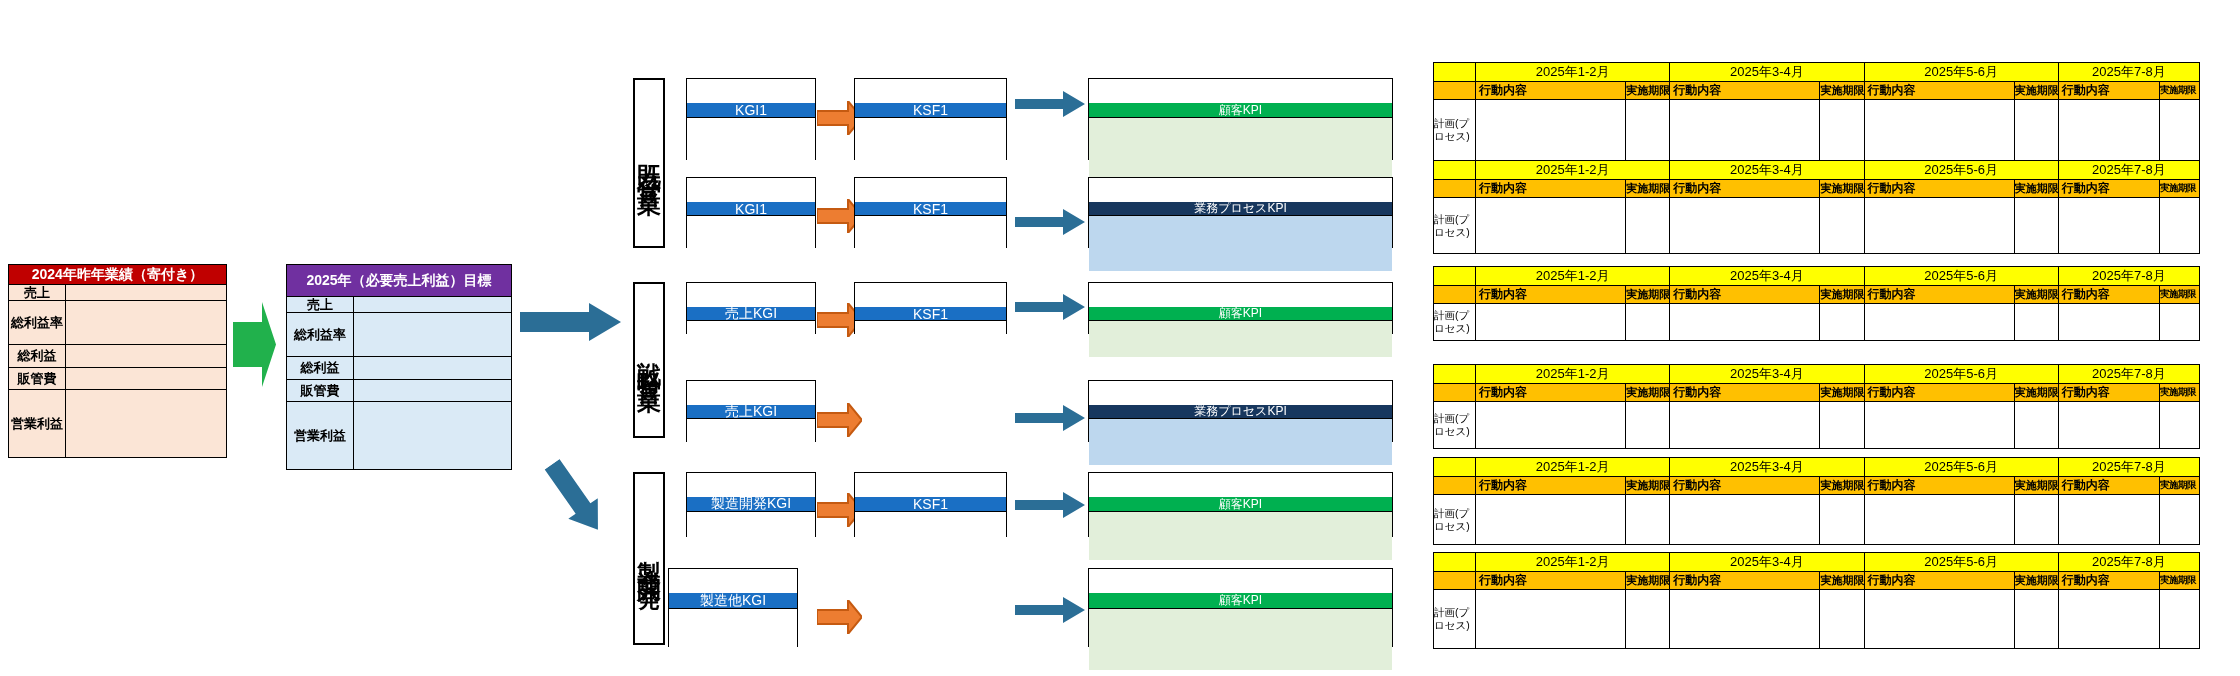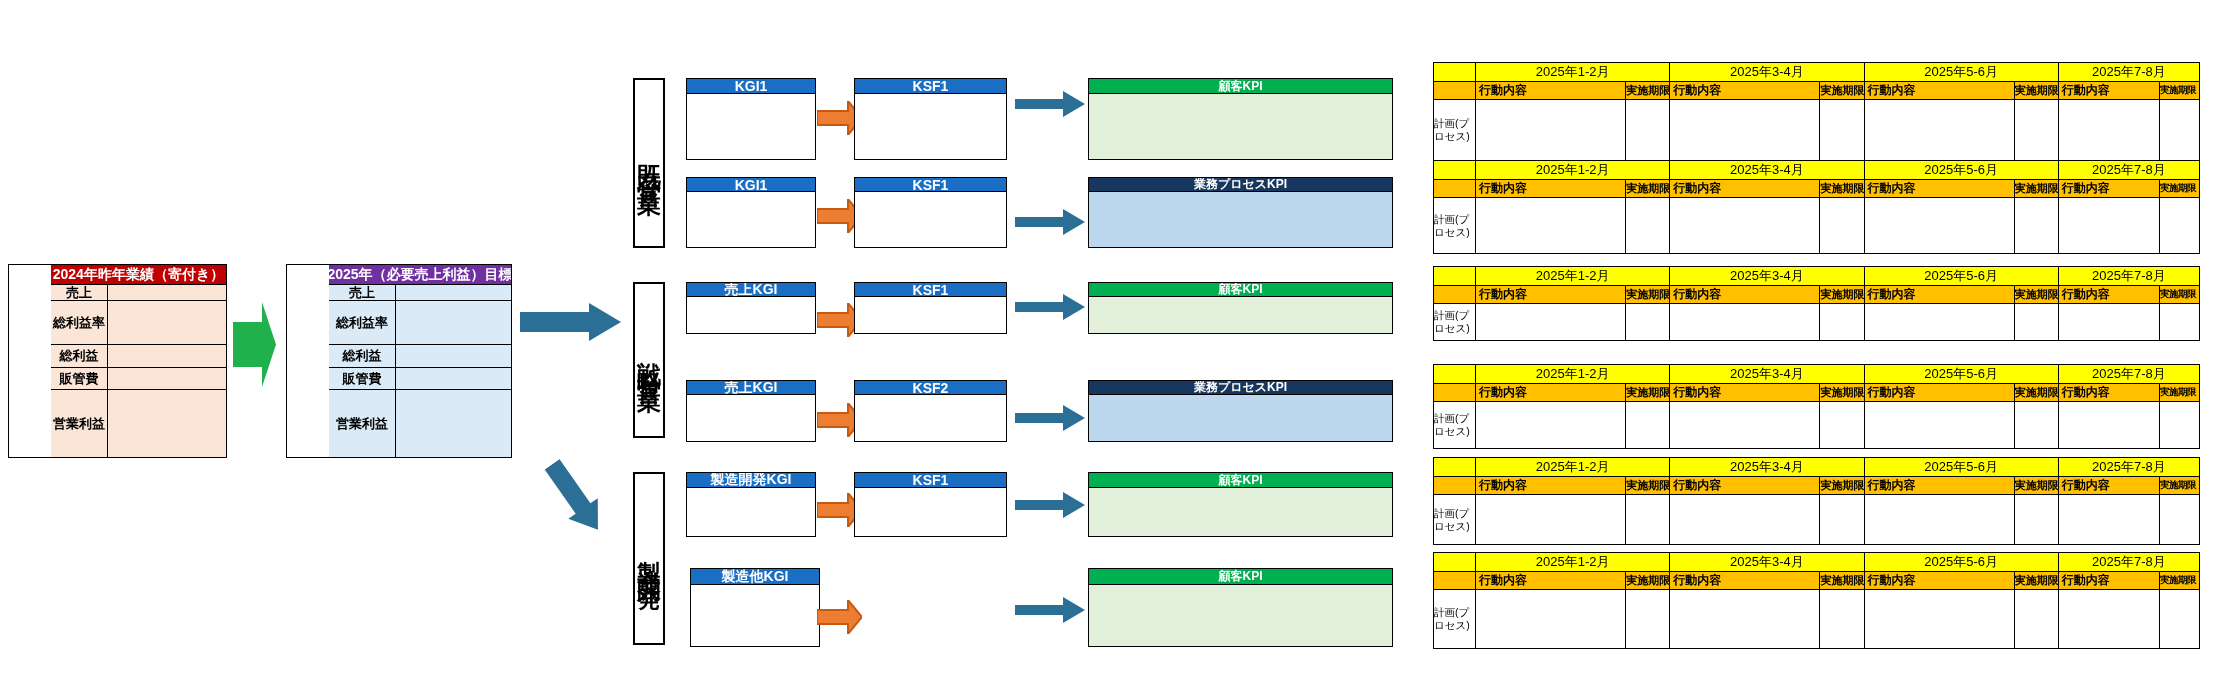--- a/index.html
+++ b/index.html
@@ -2,34 +2,34 @@
 <html><head>
 <meta charset="utf-8">
 <style>
   html,body{margin:0;padding:0;background:#fff;}
   *{box-sizing:border-box;font-family:"Liberation Sans",sans-serif;}
   #canvas{position:relative;width:2240px;height:676px;background:#fff;overflow:hidden;}
   .abs{position:absolute;}
   .titlebar{left:55px;top:13px;width:1322px;height:53px;background:#7030A0;color:#fff;
     font-size:37px;font-weight:bold;line-height:53px;padding-left:152px;white-space:nowrap;}
   
-  .fin-table{border:1px solid #000;padding-left:42px;}
+  .fin-table{border:1px solid #000;}
   .fin-header{color:#fff;font-weight:bold;font-size:14px;text-align:center;border-bottom:1px solid #000;
     display:flex;align-items:center;justify-content:center;white-space:nowrap;overflow:hidden;}
   .fin-row{display:flex;border-bottom:1px solid #000;}
   .fin-row:last-child{border-bottom:none;}
   .fin-label{border-right:1px solid #000;font-weight:bold;font-size:13px;display:flex;
     align-items:center;justify-content:center;white-space:nowrap;overflow:hidden;}
   .fin-value{flex:1;}
   
   .seclabel{width:32px;background:#fff;border:2px solid #000;display:flex;align-items:center;justify-content:center;
     writing-mode:vertical-rl;text-orientation:upright;font-weight:bold;font-size:24px;letter-spacing:9px;color:#000;}
   .flowbox{border:1.4px solid #000;background:#fff;}
-  .flowbox .bhead{color:#fff;font-weight:bold;font-size:14px;text-align:center;border-bottom:1.4px solid #000;
-    display:flex;align-items:center;justify-content:center;white-space:nowrap;overflow:hidden;}
+  .flowbox .bhead{color:#fff;font-weight:normal;font-size:14px;text-align:center;border-bottom:1.4px solid #000;
+    display:flex;align-items:center;justify-content:center;white-space:nowrap;overflow:hidden;margin-top:24px;}
   
   table.action{border-collapse:collapse;table-layout:fixed;}
   table.action td{border:1px solid #000;padding:0;overflow:hidden;}
   td.yellow{background:#FFFF00;font-size:13px;text-align:center;white-space:nowrap;}
   td.orange{background:#FFC000;font-weight:bold;}
   td.orange.act{font-size:12px;text-align:left;padding-left:3px;white-space:nowrap;}
   td.orange.dl{font-size:11px;text-align:left;white-space:nowrap;}
   td.orange.dl.squish{font-size:9.5px;letter-spacing:-0.5px;}
   td.planlabel{font-size:10.5px;line-height:1.2;padding:1px;word-break:break-all;vertical-align:middle;background:#fff;}
   td.cellinput{background:#fff;}
@@ -57,21 +57,21 @@
       <div class="fin-row" style="height: 22px;">
         <div class="fin-label" style="width: 57px; background: rgb(251, 229, 214);">販管費</div>
         <div class="fin-value" style="background: rgb(251, 229, 214);"></div>
       </div>
       <div class="fin-row" style="height: 67px;">
         <div class="fin-label" style="width: 57px; background: rgb(251, 229, 214);">営業利益</div>
         <div class="fin-value" style="background: rgb(251, 229, 214);"></div>
       </div>
     </div>
     <div class="abs fin-table" style="left: 286px; top: 264px; width: 226px;">
-      <div class="fin-header" style="height: 20px; background: rgb(112, 48, 160);">2025年（必要売上利益）目標</div>
+      <div class="fin-header" style="height: 32px; background: rgb(112, 48, 160);">2025年（必要売上利益）目標</div>
       <div class="fin-row" style="height: 16px;">
         <div class="fin-label" style="width: 67px; background: rgb(218, 234, 246);">売上</div>
         <div class="fin-value" style="background: rgb(218, 234, 246);"></div>
       </div>
       <div class="fin-row" style="height: 44px;">
         <div class="fin-label" style="width: 67px; background: rgb(218, 234, 246);">総利益率</div>
         <div class="fin-value" style="background: rgb(218, 234, 246);"></div>
       </div>
       <div class="fin-row" style="height: 23px;">
         <div class="fin-label" style="width: 67px; background: rgb(218, 234, 246);">総利益</div>
@@ -152,24 +152,20 @@
       <div class="bhead" style="height: 14px; background: rgb(0, 176, 80); font-size: 12px;">顧客KPI</div>
       <div style="height: 36px; background: rgb(226, 239, 218);"></div>
     </div>
     <div class="abs flowbox" style="left: 686px; top: 380px; width: 130px; height: 62px;">
       <div class="bhead" style="height: 14px; background: rgb(26, 111, 196);">売上KGI</div>
       <div style="height: 46px; background: rgb(255, 255, 255);"></div>
     </div>
     <div style="position: absolute; left: 817px; top: 403px; width: 45px; height: 34px; transform: none;"><svg width="45" height="34" viewBox="0 0 45 34">
         <polygon points="0,10 31,10 31,0 45,17 31,34 31,24 0,24" fill="#ED7D31" stroke="#C55A11" stroke-width="2"></polygon>
       </svg></div>
-    <div class="abs flowbox" style="left: 854px; top: 380px; width: 153px; height: 62px;">
-      <div class="bhead" style="height: 14px; background: rgb(26, 111, 196);">KSF2</div>
-      <div style="height: 46px; background: rgb(255, 255, 255);"></div>
-    </div>
     <div style="position: absolute; left: 1015px; top: 405px; width: 70px; height: 26px; transform: none;"><svg width="70" height="26" viewBox="0 0 70 26">
         <polygon points="0,8 48,8 48,0 70,13 48,26 48,18 0,18" fill="#2B6E96"></polygon>
       </svg></div>
     <div class="abs flowbox" style="left: 1088px; top: 380px; width: 305px; height: 62px;">
       <div class="bhead" style="height: 14px; background: rgb(23, 55, 94); font-size: 12px;">業務プロセスKPI</div>
       <div style="height: 46px; background: rgb(189, 215, 238);"></div>
     </div>
     <div class="abs flowbox" style="left: 686px; top: 472px; width: 130px; height: 65px;">
       <div class="bhead" style="height: 15px; background: rgb(26, 111, 196);">製造開発KGI</div>
       <div style="height: 48px; background: rgb(255, 255, 255);"></div>
@@ -181,21 +177,21 @@
       <div class="bhead" style="height: 15px; background: rgb(26, 111, 196);">KSF1</div>
       <div style="height: 48px; background: rgb(255, 255, 255);"></div>
     </div>
     <div style="position: absolute; left: 1015px; top: 492px; width: 70px; height: 26px; transform: none;"><svg width="70" height="26" viewBox="0 0 70 26">
         <polygon points="0,8 48,8 48,0 70,13 48,26 48,18 0,18" fill="#2B6E96"></polygon>
       </svg></div>
     <div class="abs flowbox" style="left: 1088px; top: 472px; width: 305px; height: 65px;">
       <div class="bhead" style="height: 15px; background: rgb(0, 176, 80); font-size: 12px;">顧客KPI</div>
       <div style="height: 48px; background: rgb(226, 239, 218);"></div>
     </div>
-    <div class="abs flowbox" style="left: 690px; top: 568px; width: 130px; height: 79px;">
+    <div class="abs flowbox" style="left: 668px; top: 568px; width: 130px; height: 79px;">
       <div class="bhead" style="height: 16px; background: rgb(26, 111, 196);">製造他KGI</div>
       <div style="height: 61px; background: rgb(255, 255, 255);"></div>
     </div>
     <div style="position: absolute; left: 817px; top: 600px; width: 45px; height: 34px; transform: none;"><svg width="45" height="34" viewBox="0 0 45 34">
         <polygon points="0,10 31,10 31,0 45,17 31,34 31,24 0,24" fill="#ED7D31" stroke="#C55A11" stroke-width="2"></polygon>
       </svg></div>
     <div style="position: absolute; left: 1015px; top: 597px; width: 70px; height: 26px; transform: none;"><svg width="70" height="26" viewBox="0 0 70 26">
         <polygon points="0,8 48,8 48,0 70,13 48,26 48,18 0,18" fill="#2B6E96"></polygon>
       </svg></div>
     <div class="abs flowbox" style="left: 1088px; top: 568px; width: 305px; height: 79px;">

